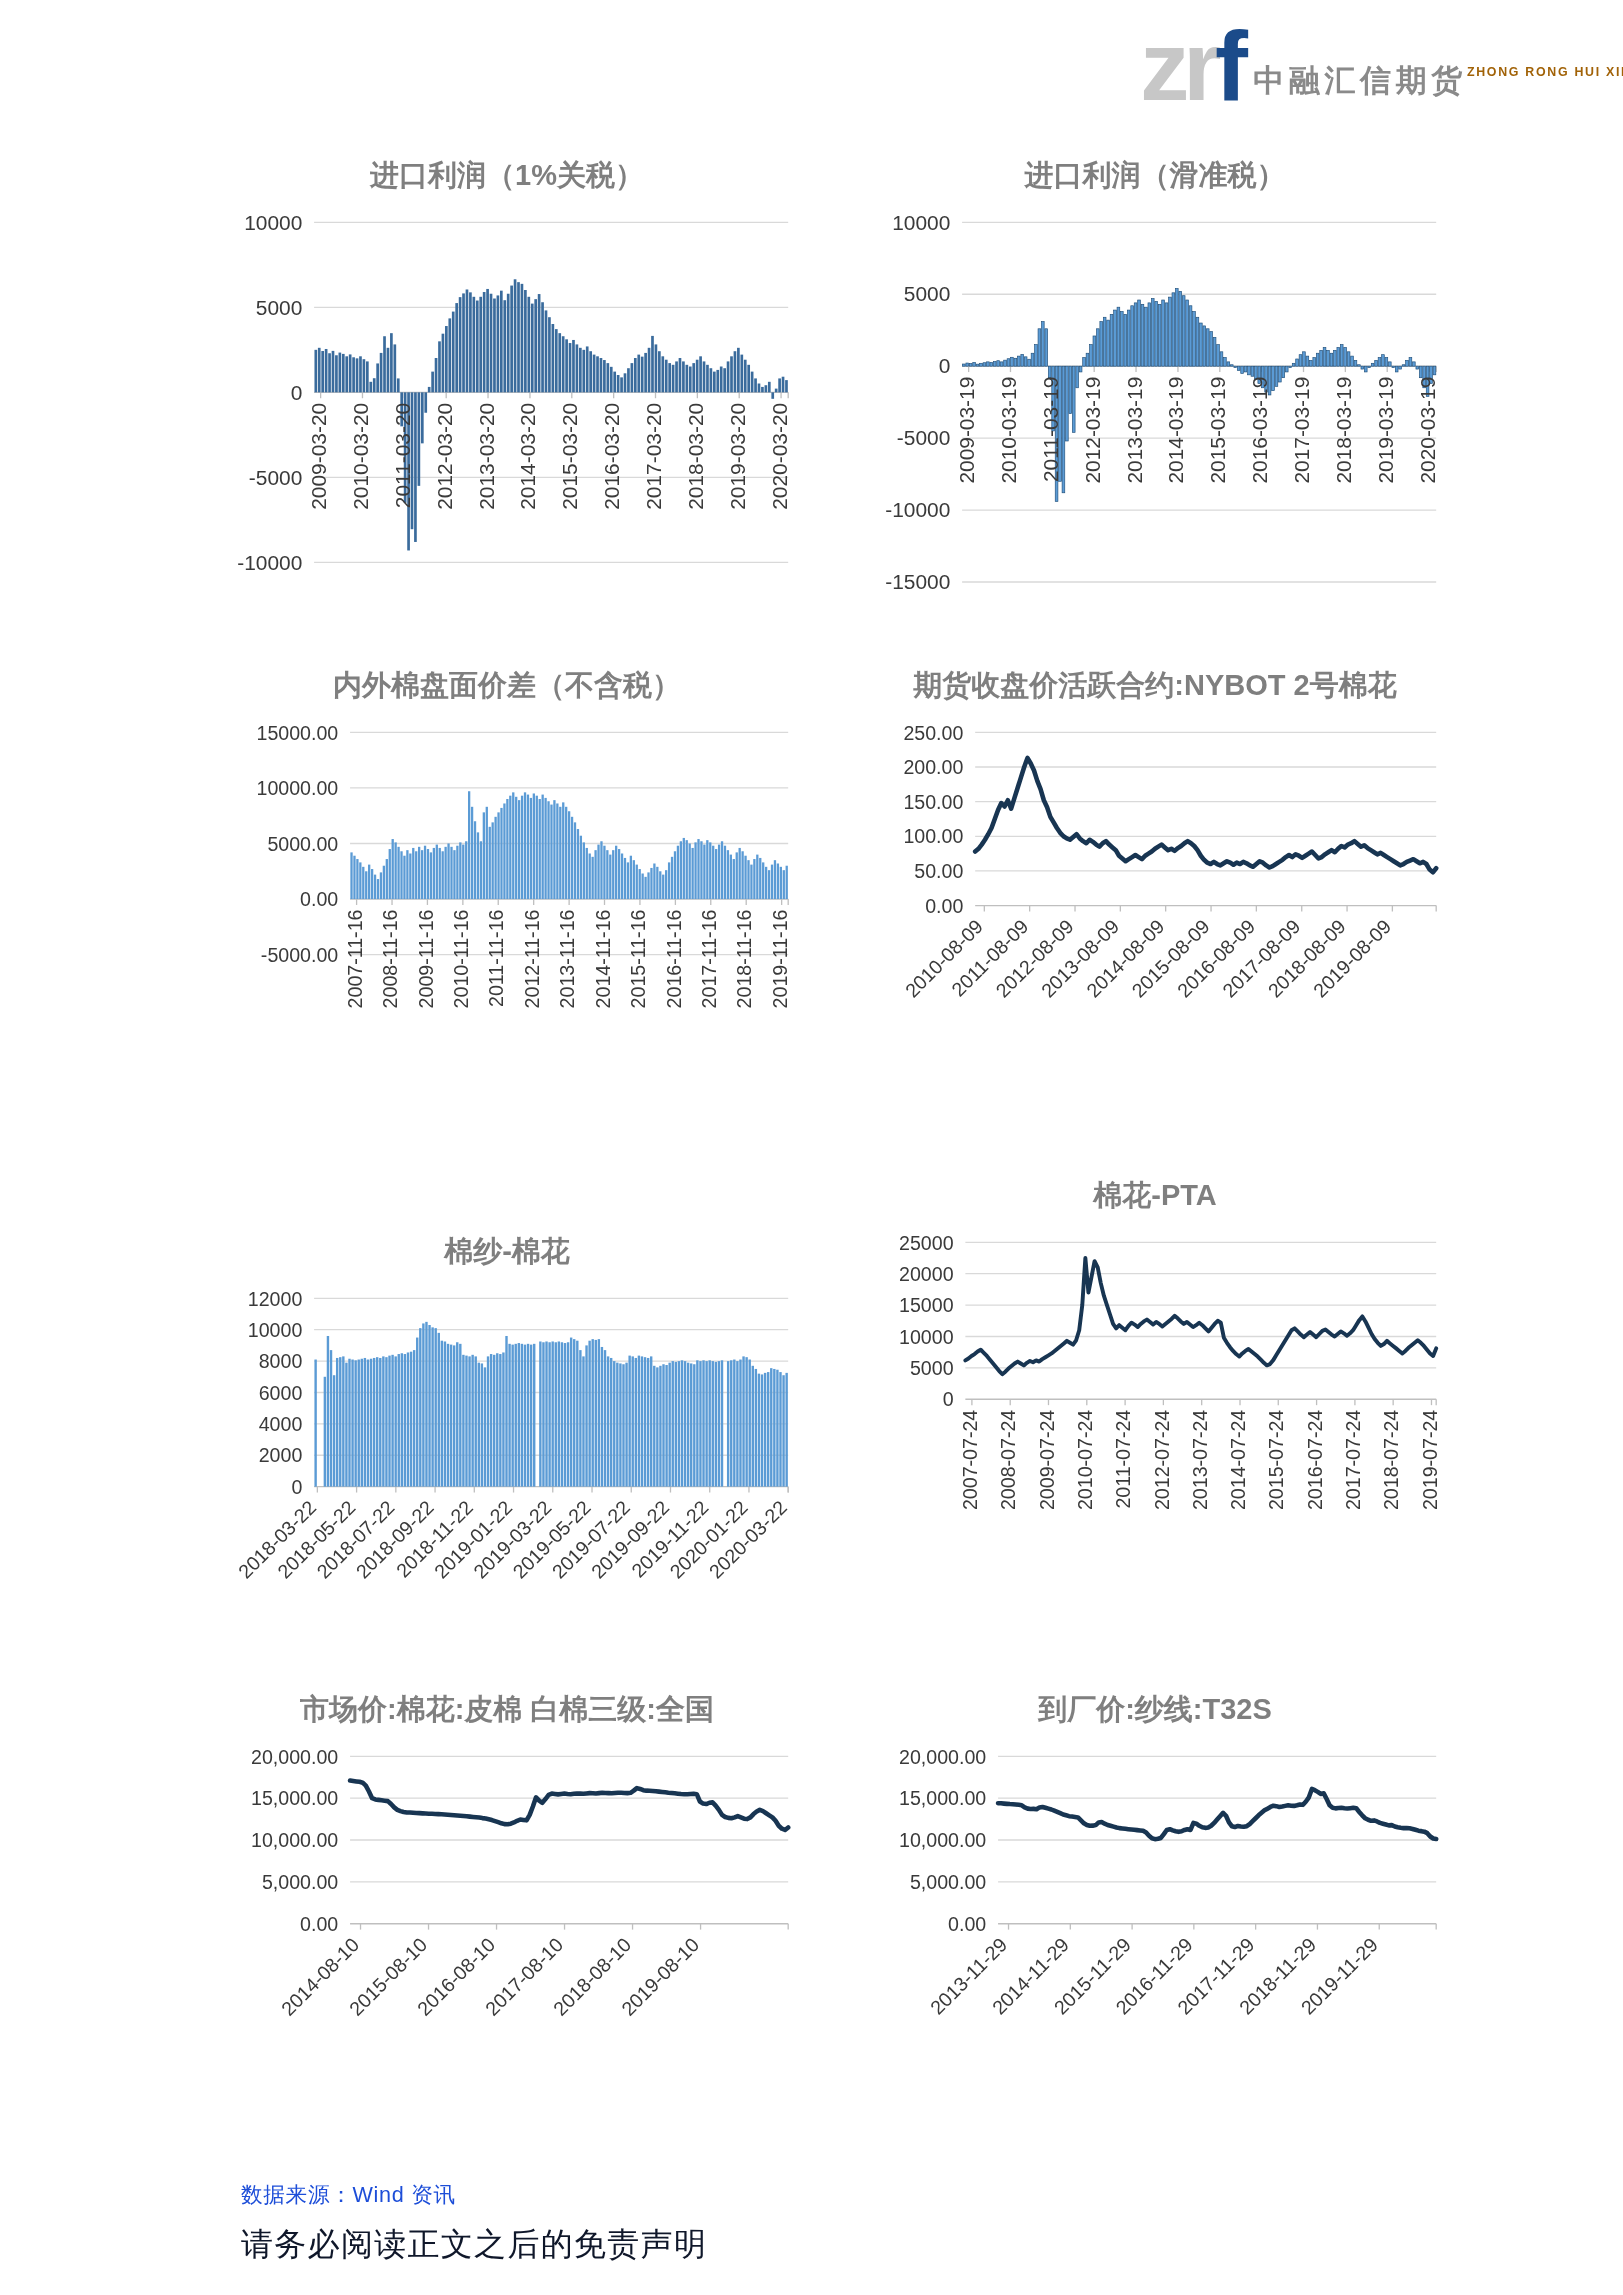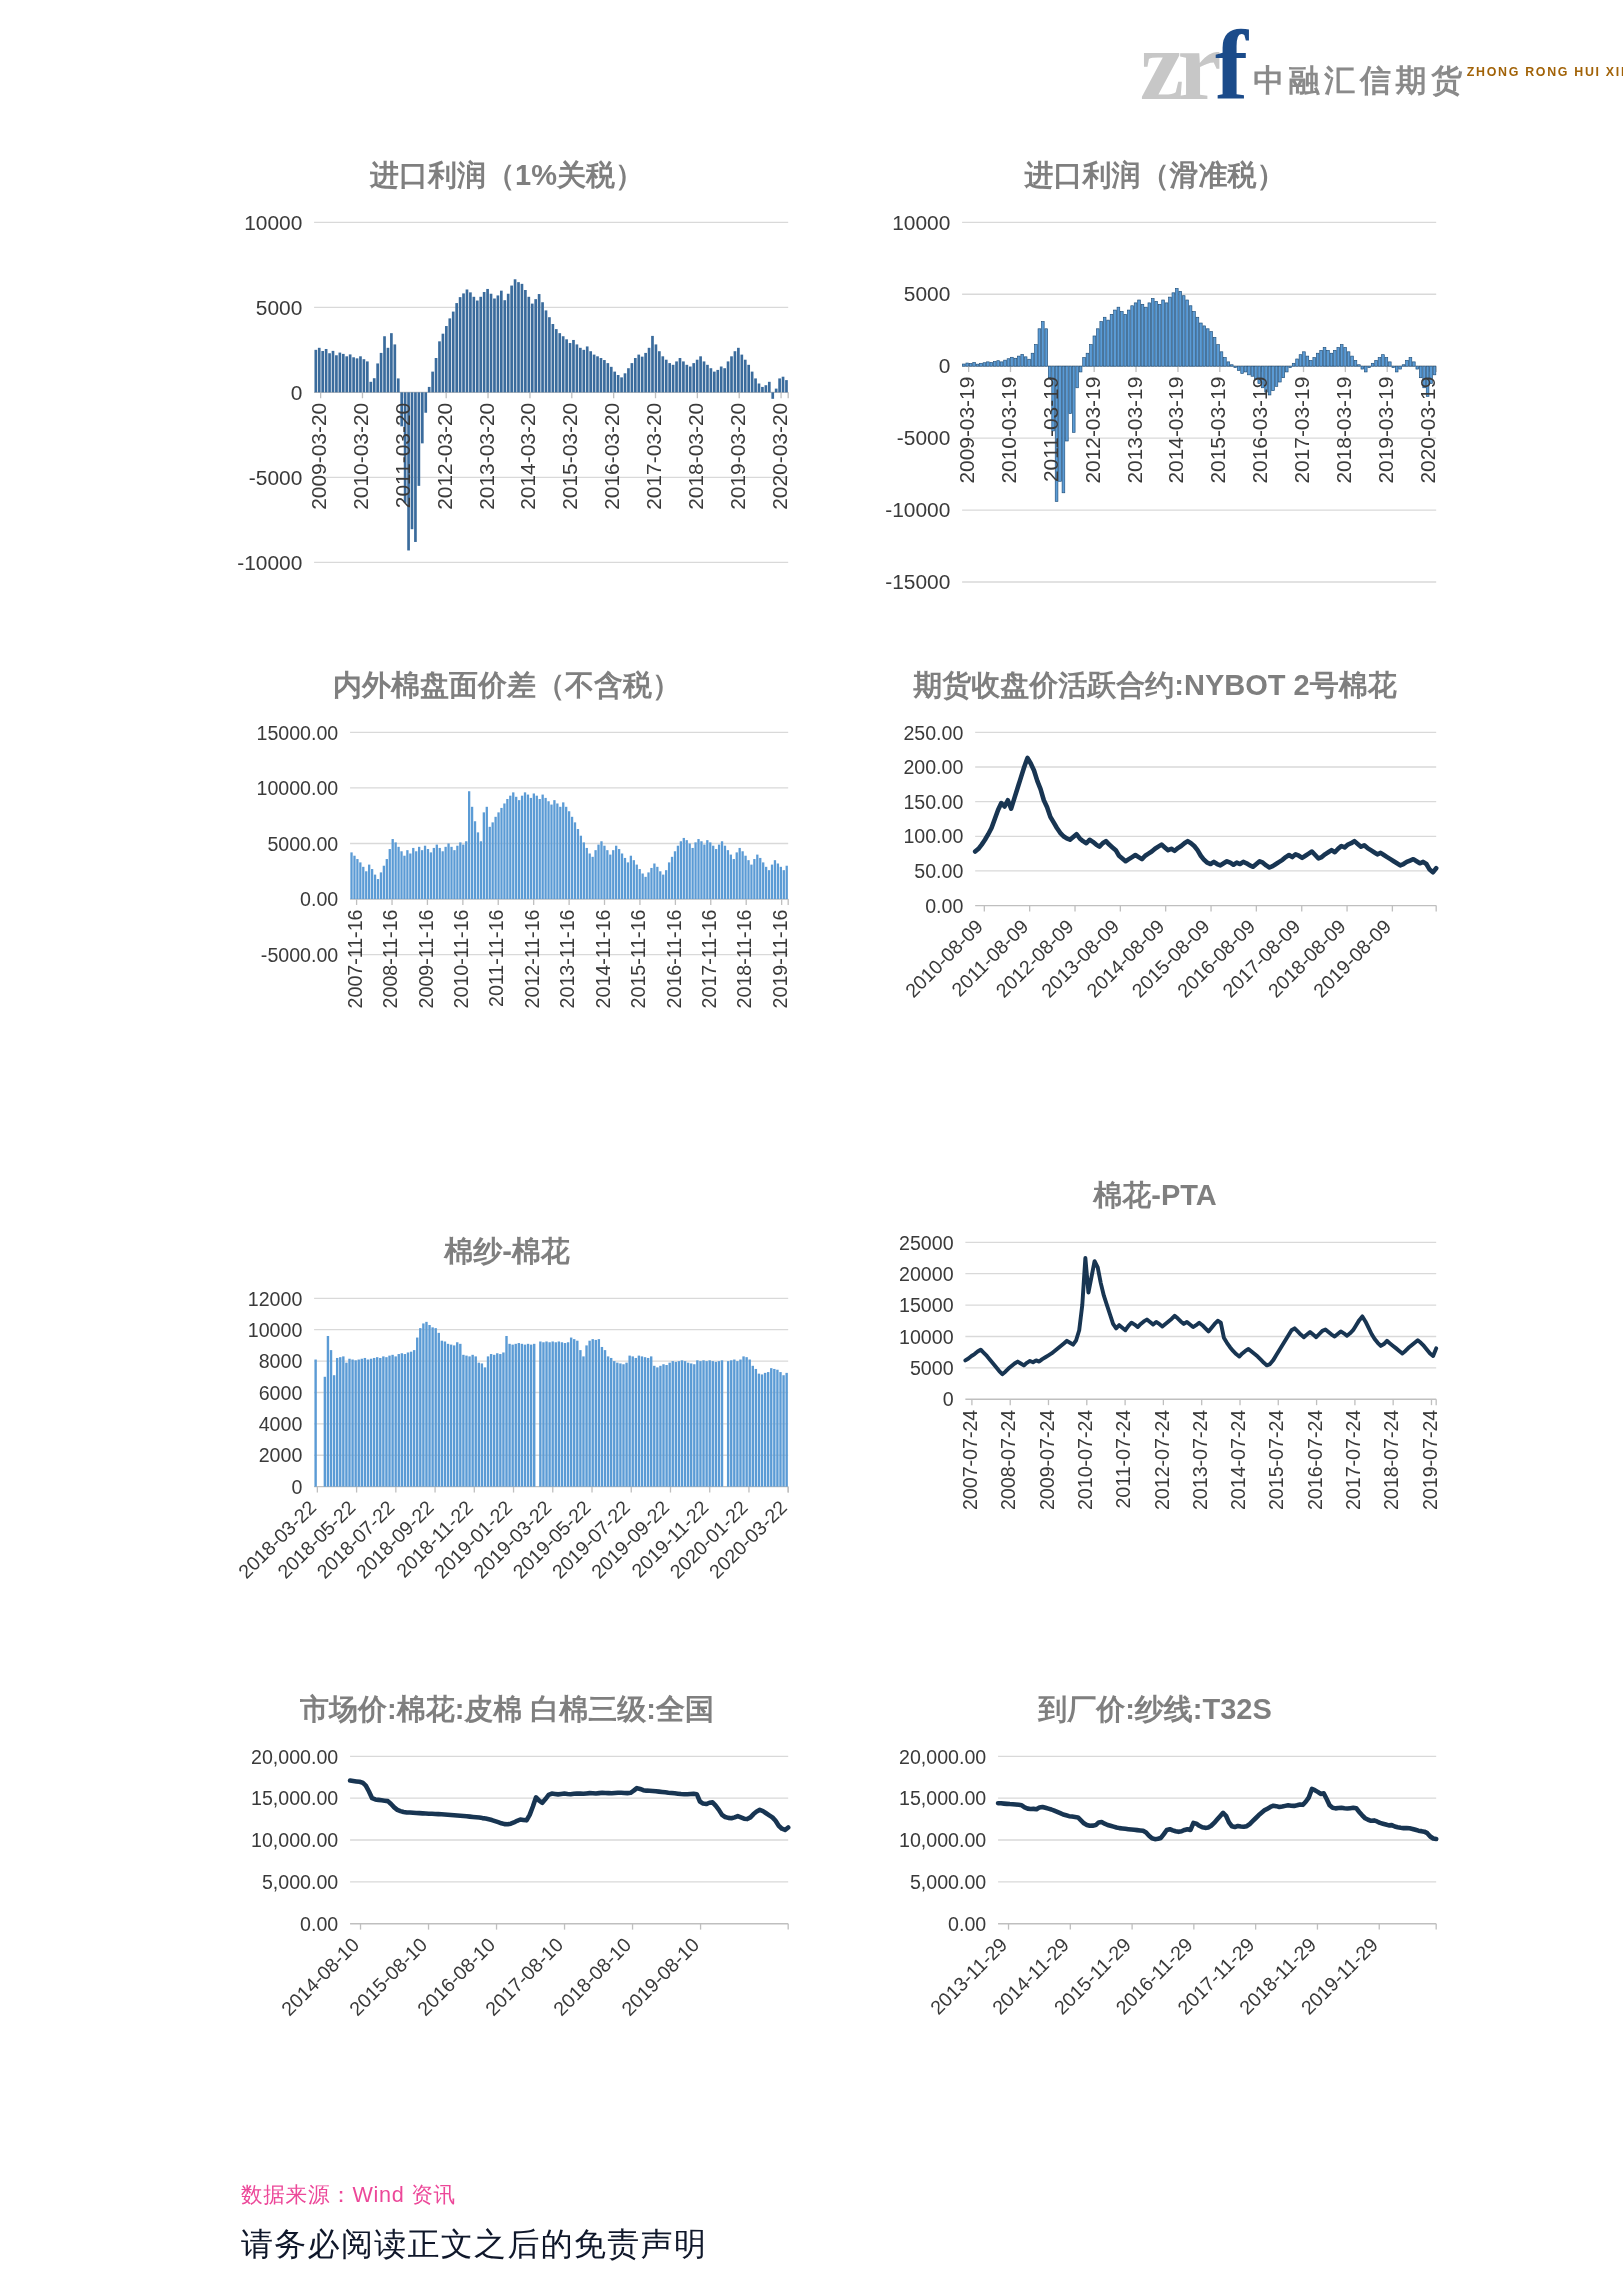--- a/index.html
+++ b/index.html
@@ -1,36 +1,36 @@
 <!DOCTYPE html>
 <html style="font-size:10.5px"><head>
 <meta charset="utf-8">
 <style>
   html,body{margin:0;padding:0;background:#fff;}
   .page{position:relative;width:1623px;height:2295px;background:#fff;overflow:hidden;
         font-family:"Liberation Sans","DejaVu Sans",sans-serif;}
   
   .logo{position:absolute;top:25px;left:1140px;width:399px;display:flex;align-items:flex-end;}
   .logo-zrf{font-size:99px;font-weight:bold;line-height:0.82;letter-spacing:-6.5px;
-            font-family:Liberation Serif, serif;}
+            font-family:Liberation Sans, sans-serif;}
   .logo-zr{color:#c7c7c7;}
   .logo-f{color:#1b4b8a;}
   .logo-txt{margin-left:11.8px;padding-bottom:3.9px;display:flex;}
   .logo-cn{font-size:31px;font-weight:bold;color:#8a8a8a;letter-spacing:4.6px;white-space:nowrap;}
   .logo-en{font-size:12.4px;font-weight:bold;color:#a16207;letter-spacing:1.7px;margin-top:4.6px;white-space:nowrap;}
   
   .chart-block{position:absolute;width:582px;}
   .chart-title{height:42px;line-height:42px;text-align:center;font-size:29px;font-weight:bold;
                color:#7f7f7f;white-space:nowrap;}
   .chart-canvas{width:582px;height:462px;}
   svg{display:block;}
   svg text{font-family:"Liberation Sans","DejaVu Sans",sans-serif;}
   
   .footer{position:absolute;left:241px;top:2180px;}
-  .src-line{font-size:21.6px;color:#ec4899;letter-spacing:0.7px;}
+  .src-line{font-size:21.6px;color:#1d4ed8;letter-spacing:0.7px;}
   .disclaimer{margin-top:14.4px;font-size:32px;color:#0f172a;letter-spacing:1.3px;}
 </style>
 </head>
 <body>
 
 <div class="page">
 
   <div class="logo">
     <div class="logo-zrf"><span class="logo-zr">zr</span><span class="logo-f">f</span></div>
     <div class="logo-txt">

